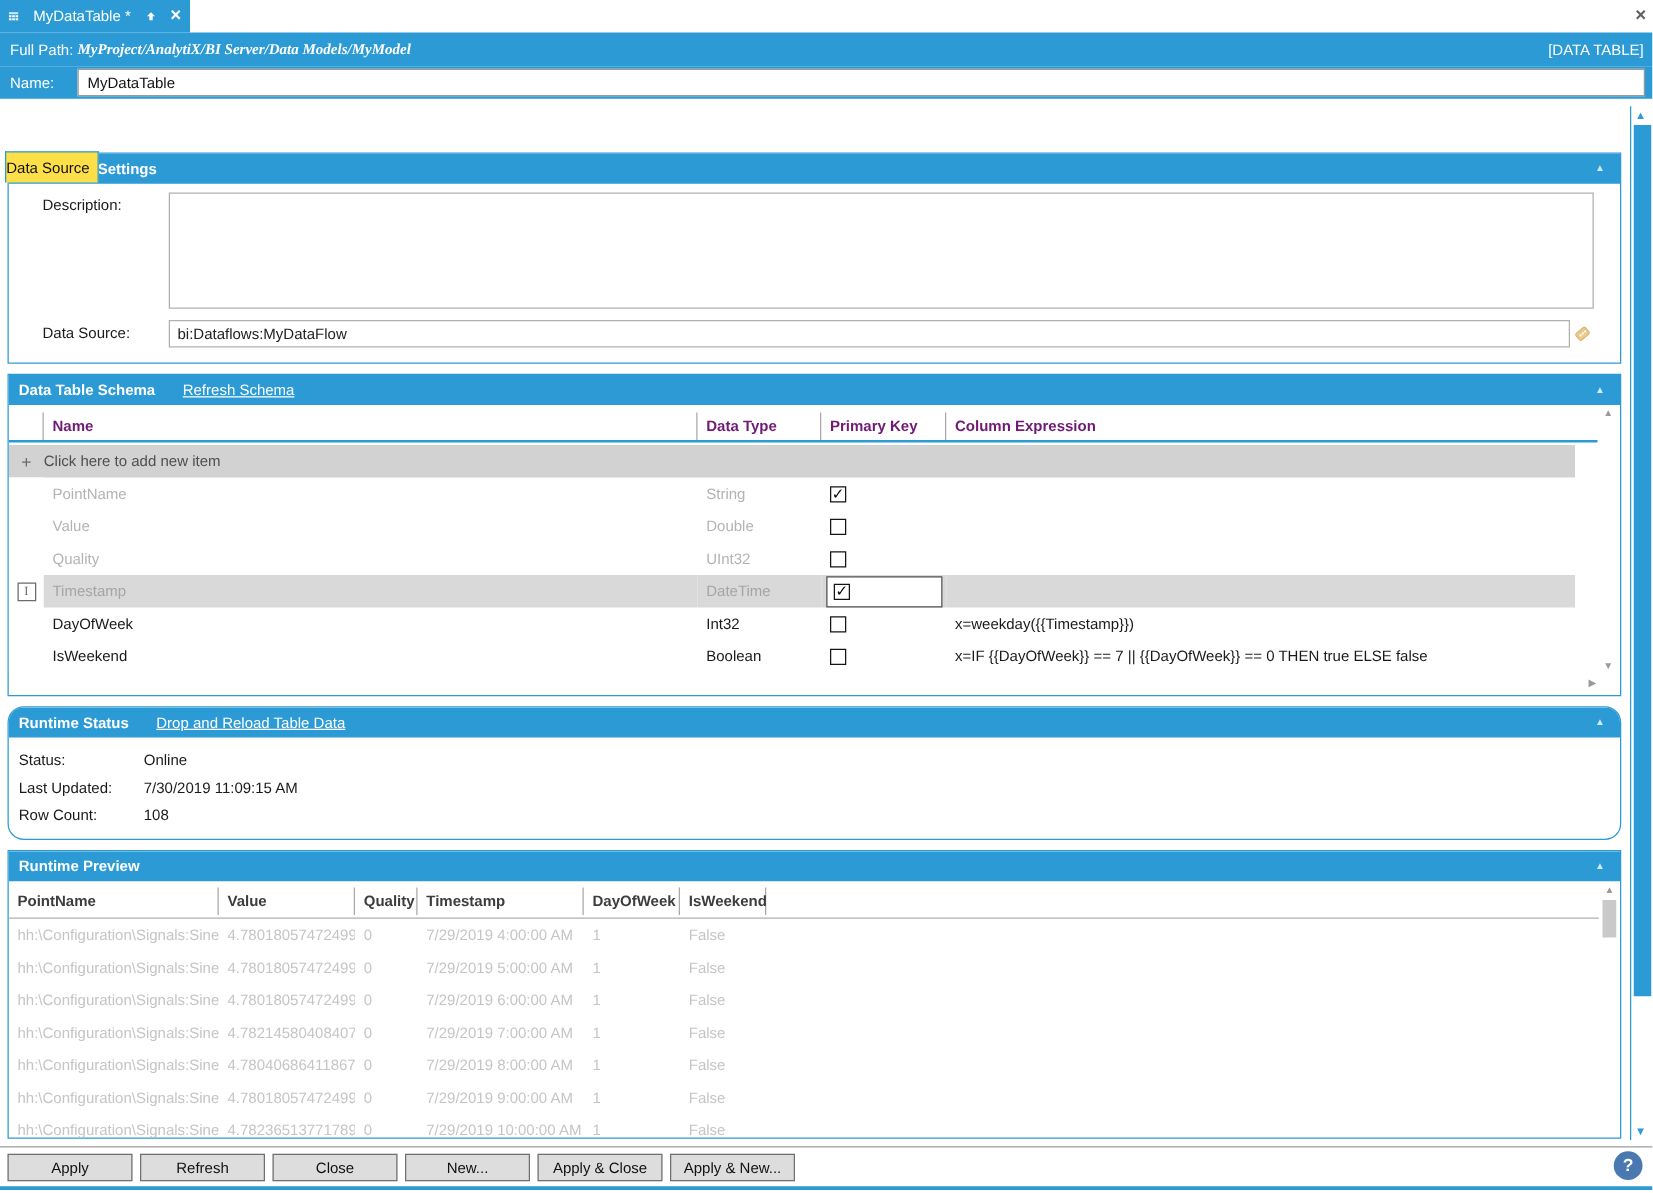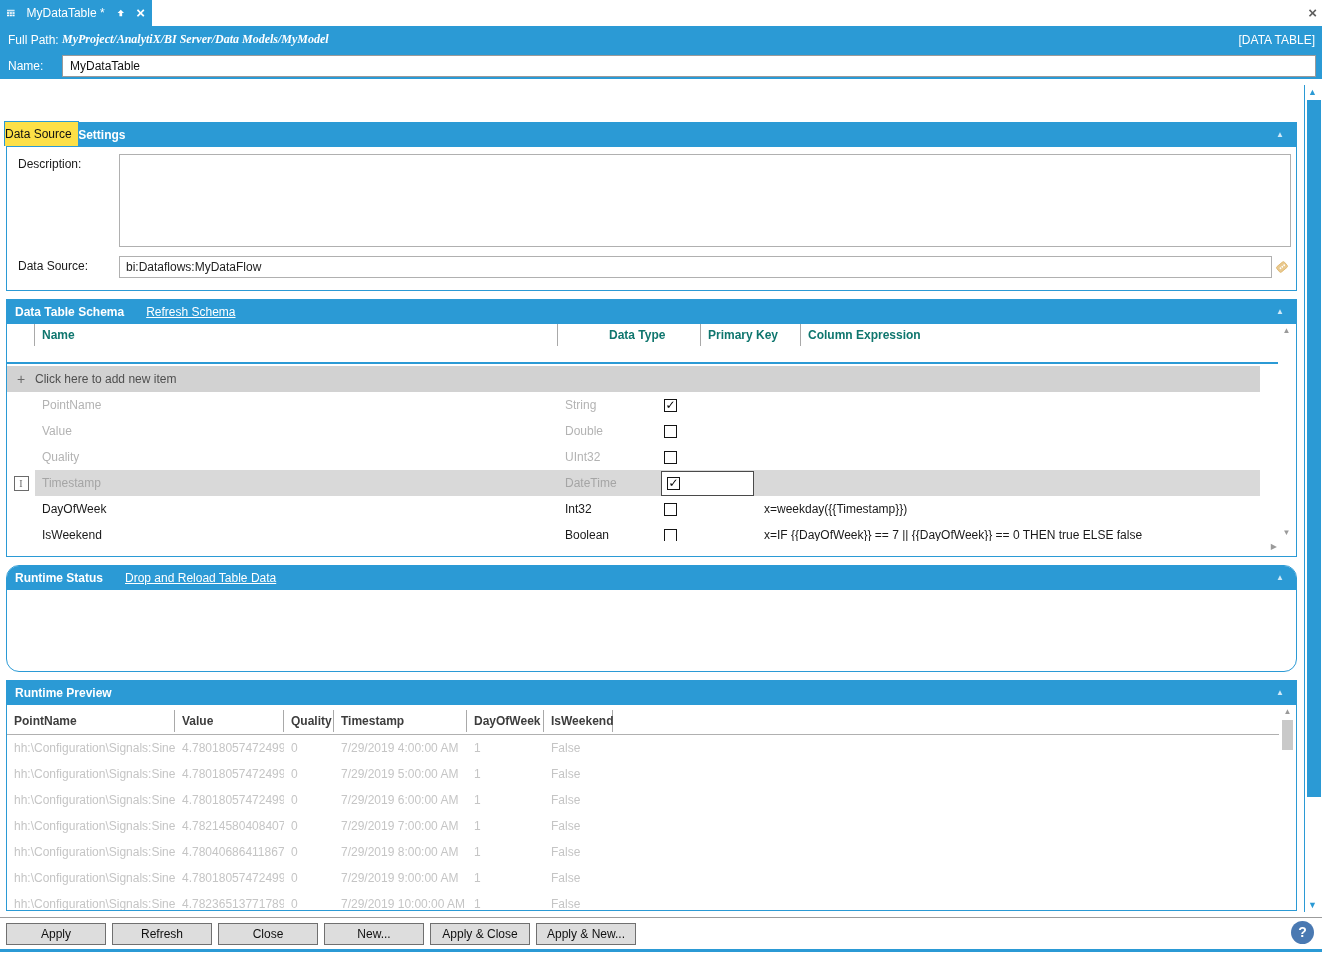--- a/index.html
+++ b/index.html
@@ -33,34 +33,34 @@
   .subtab.inactive { left:80px; top:92px; width:49px; height:21px; line-height:19px; font-size:11.5px; }
 
   
   .section { position:absolute; left:6px; width:1291px; border:1px solid #2b9ad5; background:#fff; overflow:hidden; }
   .sec-head { height:24px; background:#2b9ad5; color:#fff; display:flex; align-items:center; padding-left:8px; position:relative; }
   .sec-title { font-weight:bold; font-size:12px; }
   .sec-link { color:#fff; text-decoration:underline; margin-left:22px; cursor:pointer; }
   .collapse { position:absolute; right:12px; top:8px; font-size:8px; color:#cfe9f8; line-height:8px; }
 
   
-  .form-row { display:flex; margin:0 4px;justify-content:space-between; }
+  .form-row { display:flex; margin:0 20px;justify-content:space-between; }
   .form-row .flabel { width:108px; padding-left:7px; padding-top:3px; }
   .desc-area { flex:1; height:93px; border:1px solid #b0b0b0; resize:none; margin-right:1px; font-family:inherit; font-size:12px; }
   .ds-input { flex:1; height:22px; border:1px solid #b0b0b0; padding:0 6px; font-family:inherit; font-size:12px; color:#222; }
   .tag-btn { width:20px; height:22px; display:flex; align-items:center; justify-content:center; }
 
   
   .grid { margin-right:18px; }
-  .ghead { display:flex; height:40px; align-items:flex-start; font-weight:bold; color:#0f766e;
+  .ghead { display:flex; height:30px; align-items:flex-end; font-weight:bold; color:#701a75;
            border-bottom:2px solid #2b9ad5; }
   .ghead .gc { border-right:1px solid #a9a9a9; height:22px; line-height:22px; padding-left:7px; }
   .gc-gut { width:28px; flex:none; }
   .gc-name { width:523px; flex:none; }
-  .gc-type { width:99px; flex:none;margin-left:44px; }
+  .gc-type { width:99px; flex:none; }
   .gc-pk { width:100px; flex:none; }
   .gc-expr { flex:1; border-right:none !important; }
   .add-row { display:flex; height:26px; align-items:center; background:#d2d2d2; color:#4f4f4f; margin-right:18px; margin-top:2px; }
   .add-plus { width:28px; text-align:center; color:#6a6a6a; font-size:14px; }
   .srow { display:flex; height:26px; align-items:center; margin-right:18px; }
   .srow .sc { height:26px; display:flex; align-items:center; padding-left:7px; }
   .srow .gut { width:28px; flex:none; padding-left:0; justify-content:center; background:#fff; }
   .srow .c-name { width:523px; flex:none; }
   .srow .c-type { width:99px; flex:none; }
   .srow .c-pk { width:100px; flex:none; }
@@ -269,20 +269,34 @@
       <span class="s-arrow">▶</span>
     </div>
   </div>
 
   <div class="section" style="top:565px; height:107px;border-radius:13px;">
     <div class="sec-head">
       <span class="sec-title">Runtime Status</span>
       <span class="sec-link">Drop and Reload Table Data</span>
       <span class="collapse">▲</span>
     </div>
+    <div class="rs-body">
+      <div class="rs-row">
+        <span class="flabel">Status:</span>
+        <span>Online</span>
+      </div>
+      <div class="rs-row">
+        <span class="flabel">Last Updated:</span>
+        <span>7/30/2019 11:09:15 AM</span>
+      </div>
+      <div class="rs-row">
+        <span class="flabel">Row Count:</span>
+        <span>108</span>
+      </div>
+    </div>
   </div>
 
   <div class="section" style="top:680px; height:231px;">
     <div class="sec-head">
       <span class="sec-title">Runtime Preview</span>
       <span class="collapse">▲</span>
     </div>
     <div class="pghead">
       <span class="pc pc0">PointName</span>
       <span class="pc pc1">Value</span>

